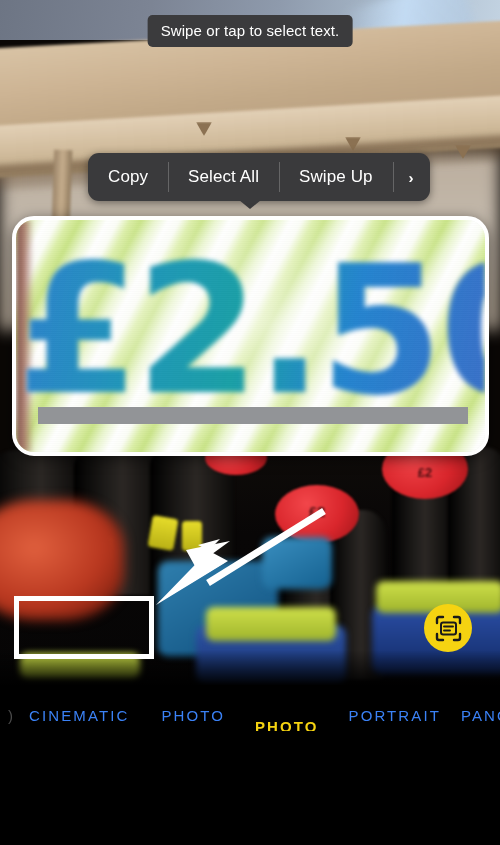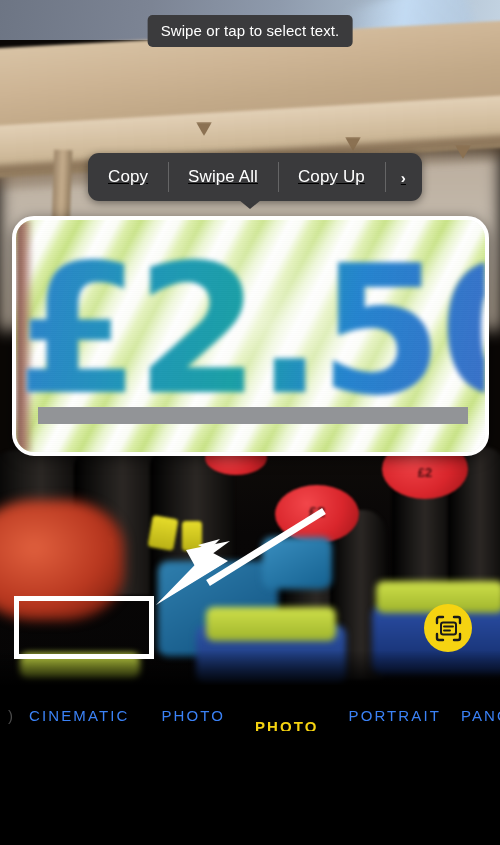--- a/index.html
+++ b/index.html
@@ -65,21 +65,21 @@
   .scene-fade { position:absolute; left:0; top:650px; width:500px; height:40px;
      background:linear-gradient(180deg,rgba(0,0,0,0) 0%,#000 92%); }
 
   
   .hint-toast { position:absolute; left:50%; transform:translateX(-50%); top:15px;
      background:#3b3b3d; color:#fff; font-size:15px; line-height:1;
      padding:8px 13px 9px; border-radius:5px; white-space:nowrap; letter-spacing:.1px; }
 
   
   .ctx-menu { position:absolute; left:88px; top:153px; height:48px; display:flex; align-items:stretch;
-     background:#3a3a3c; border-radius:11px; box-shadow:0 2px 9px rgba(0,0,0,.45);text-decoration:underline; }
+     background:#3a3a3c; border-radius:11px; box-shadow:0 2px 9px rgba(0,0,0,.45); }
   .ctx-item { display:flex; align-items:center; justify-content:center; padding:0 20px;
      color:#fff; font-size:17px; letter-spacing:.1px; position:relative; white-space:nowrap; }
   .ctx-item + .ctx-item::before { content:""; position:absolute; left:0; top:9px; bottom:9px; width:1px;
      background:rgba(255,255,255,.22); }
   .ctx-item.chev { padding:0 16px; font-size:15px; font-weight:700; }
   .ctx-arrow { position:absolute; left:239px; top:200px; width:0; height:0;
      border-left:11px solid transparent; border-right:11px solid transparent; border-top:9px solid #3a3a3c; }
 
   
   .loupe { position:absolute; left:12px; top:216px; width:477px; height:240px;
@@ -181,22 +181,22 @@
       <div class="lime-blob" style="left:376px;top:126px;width:128px;height:32px;"></div>
       <div class="lime-blob" style="left:20px;top:198px;width:120px;height:26px;"></div>
     </div>
     <div class="red-left"></div>
     <div class="scene-fade"></div>
 
     <div class="hint-toast">Swipe or tap to select text.</div>
 
     <div class="ctx-menu">
       <div class="ctx-item">Copy</div>
-      <div class="ctx-item">Swipe All</div>
-      <div class="ctx-item">Copy Up</div>
+      <div class="ctx-item">Select All</div>
+      <div class="ctx-item">Swipe Up</div>
       <div class="ctx-item chev">›</div>
     </div>
     <div class="ctx-arrow"></div>
 
     <div class="loupe">
       <div class="loupe-inner">
         <div class="stripes"></div>
         <div class="stripe-wash"></div>
         <div class="loupe-edge-l"></div>
         <div class="price-big">£2.50</div>

